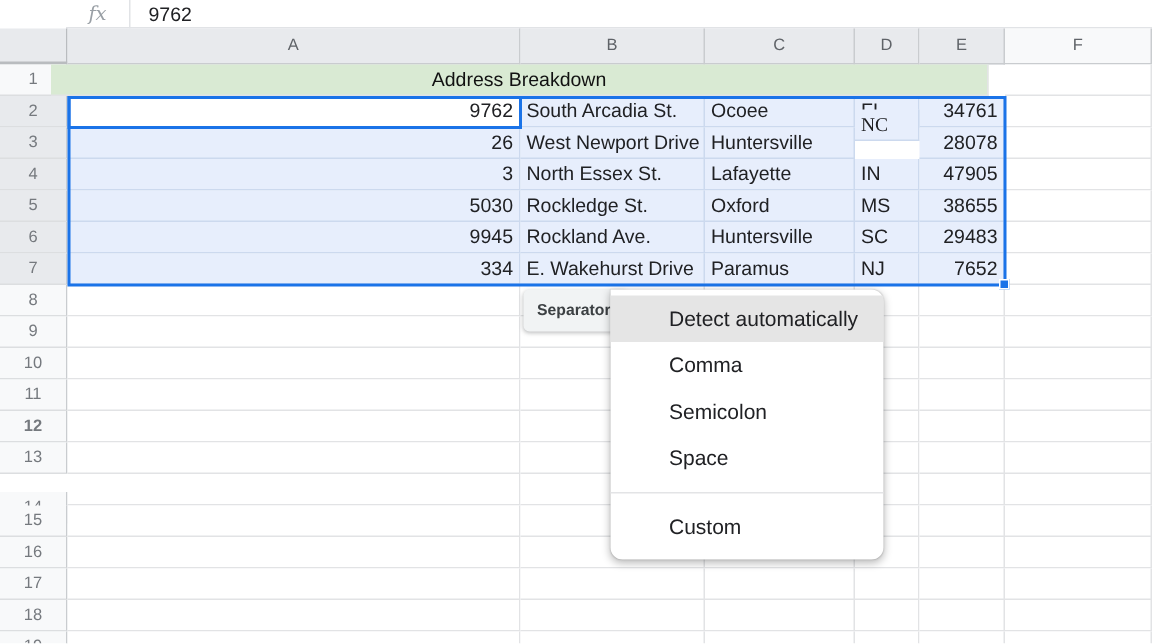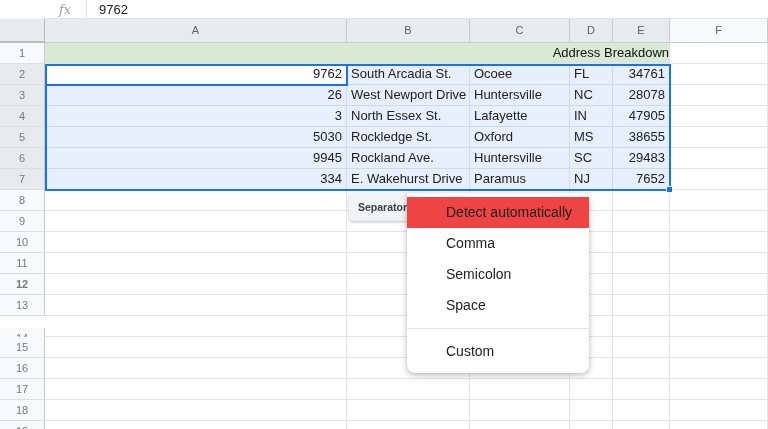--- a/index.html
+++ b/index.html
@@ -94,21 +94,21 @@
       <div class="cell" style="left: 670px; top: 43px; width: 98px; height: 21px;"></div>
       <div class="cell num" style="left: 45px; top: 64px; width: 302px; height: 21px;">9762</div>
       <div class="cell tint" style="left: 347px; top: 64px; width: 123px; height: 21px; background: rgb(231, 238, 252);">South Arcadia St.</div>
       <div class="cell tint" style="left: 470px; top: 64px; width: 100px; height: 21px; background: rgb(231, 238, 252);">Ocoee</div>
       <div class="cell tint" style="left: 570px; top: 64px; width: 43px; height: 21px; background: rgb(231, 238, 252);">FL</div>
       <div class="cell tint num" style="left: 613px; top: 64px; width: 57px; height: 21px; background: rgb(231, 238, 252);">34761</div>
       <div class="cell" style="left: 670px; top: 64px; width: 98px; height: 21px;"></div>
       <div class="cell tint num" style="left: 45px; top: 85px; width: 302px; height: 21px; background: rgb(231, 238, 252);">26</div>
       <div class="cell tint" style="left: 347px; top: 85px; width: 123px; height: 21px; background: rgb(231, 238, 252);">West Newport Drive</div>
       <div class="cell tint" style="left: 470px; top: 85px; width: 100px; height: 21px; background: rgb(231, 238, 252);">Huntersville</div>
-      <div class="cell tint" style="left: 570px; top: 85px; width: 43px; height: 21px; background: rgb(231, 238, 252);">NC</div>
+      <div class="cell tint" style="left: 570px; top: 73px; width: 43px; height: 21px; background: rgb(231, 238, 252); font-family: Liberation Serif, serif;">NC</div>
       <div class="cell tint num" style="left: 613px; top: 85px; width: 57px; height: 21px; background: rgb(231, 238, 252);">28078</div>
       <div class="cell" style="left: 670px; top: 85px; width: 98px; height: 21px;"></div>
       <div class="cell tint num" style="left: 45px; top: 106px; width: 302px; height: 21px; background: rgb(231, 238, 252);">3</div>
       <div class="cell tint" style="left: 347px; top: 106px; width: 123px; height: 21px; background: rgb(231, 238, 252);">North Essex St.</div>
       <div class="cell tint" style="left: 470px; top: 106px; width: 100px; height: 21px; background: rgb(231, 238, 252);">Lafayette</div>
       <div class="cell tint" style="left: 570px; top: 106px; width: 43px; height: 21px; background: rgb(231, 238, 252);">IN</div>
       <div class="cell tint num" style="left: 613px; top: 106px; width: 57px; height: 21px; background: rgb(231, 238, 252);">47905</div>
       <div class="cell" style="left: 670px; top: 106px; width: 98px; height: 21px;"></div>
       <div class="cell tint num" style="left: 45px; top: 127px; width: 302px; height: 21px; background: rgb(231, 238, 252);">5030</div>
       <div class="cell tint" style="left: 347px; top: 127px; width: 123px; height: 21px; background: rgb(231, 238, 252);">Rockledge St.</div>
@@ -193,32 +193,32 @@
       <div class="cell" style="left: 470px; top: 400px; width: 100px; height: 21px;"></div>
       <div class="cell" style="left: 570px; top: 400px; width: 43px; height: 21px;"></div>
       <div class="cell num" style="left: 613px; top: 400px; width: 57px; height: 21px;"></div>
       <div class="cell" style="left: 670px; top: 400px; width: 98px; height: 21px;"></div>
       <div class="cell num" style="left: 45px; top: 421px; width: 302px; height: 21px;"></div>
       <div class="cell" style="left: 347px; top: 421px; width: 123px; height: 21px;"></div>
       <div class="cell" style="left: 470px; top: 421px; width: 100px; height: 21px;"></div>
       <div class="cell" style="left: 570px; top: 421px; width: 43px; height: 21px;"></div>
       <div class="cell num" style="left: 613px; top: 421px; width: 57px; height: 21px;"></div>
       <div class="cell" style="left: 670px; top: 421px; width: 98px; height: 21px;"></div>
-      <div id="merged-title" style="left: 45px; top: 43px; width: 625px; height: 21px; background: rgb(217, 234, 211); text-align: right;">Address Breakdown</div>
+      <div id="merged-title" style="left: 34px; top: 43px; width: 625px; height: 21px; background: rgb(217, 234, 211);">Address Breakdown</div>
       <div id="range-border" style="left: 45px; top: 64px; width: 626px; height: 127px; border-color: rgb(26, 115, 232);"></div>
       <div id="active-cell-border" style="left: 45px; top: 64px; width: 303px; height: 22px; border-color: rgb(26, 115, 232);"></div>
       <div id="fill-handle" style="left: 666px; top: 186px; background: rgb(26, 115, 232);"></div>
     </div>
 
   <div id="separator-chip">
     <span>Separator:</span>
   </div>
 
   <div id="separator-menu">
-      <div class="menu-item hover" style="background: #ef4444;">Detect automatically</div>
+      <div class="menu-item hover" style="background: #e5e5e5;">Detect automatically</div>
       <div class="menu-item">Comma</div>
       <div class="menu-item">Semicolon</div>
       <div class="menu-item">Space</div>
       <div class="menu-divider"></div>
       <div class="menu-item">Custom</div>
     </div>
 
 </div>
 
 </body></html>

